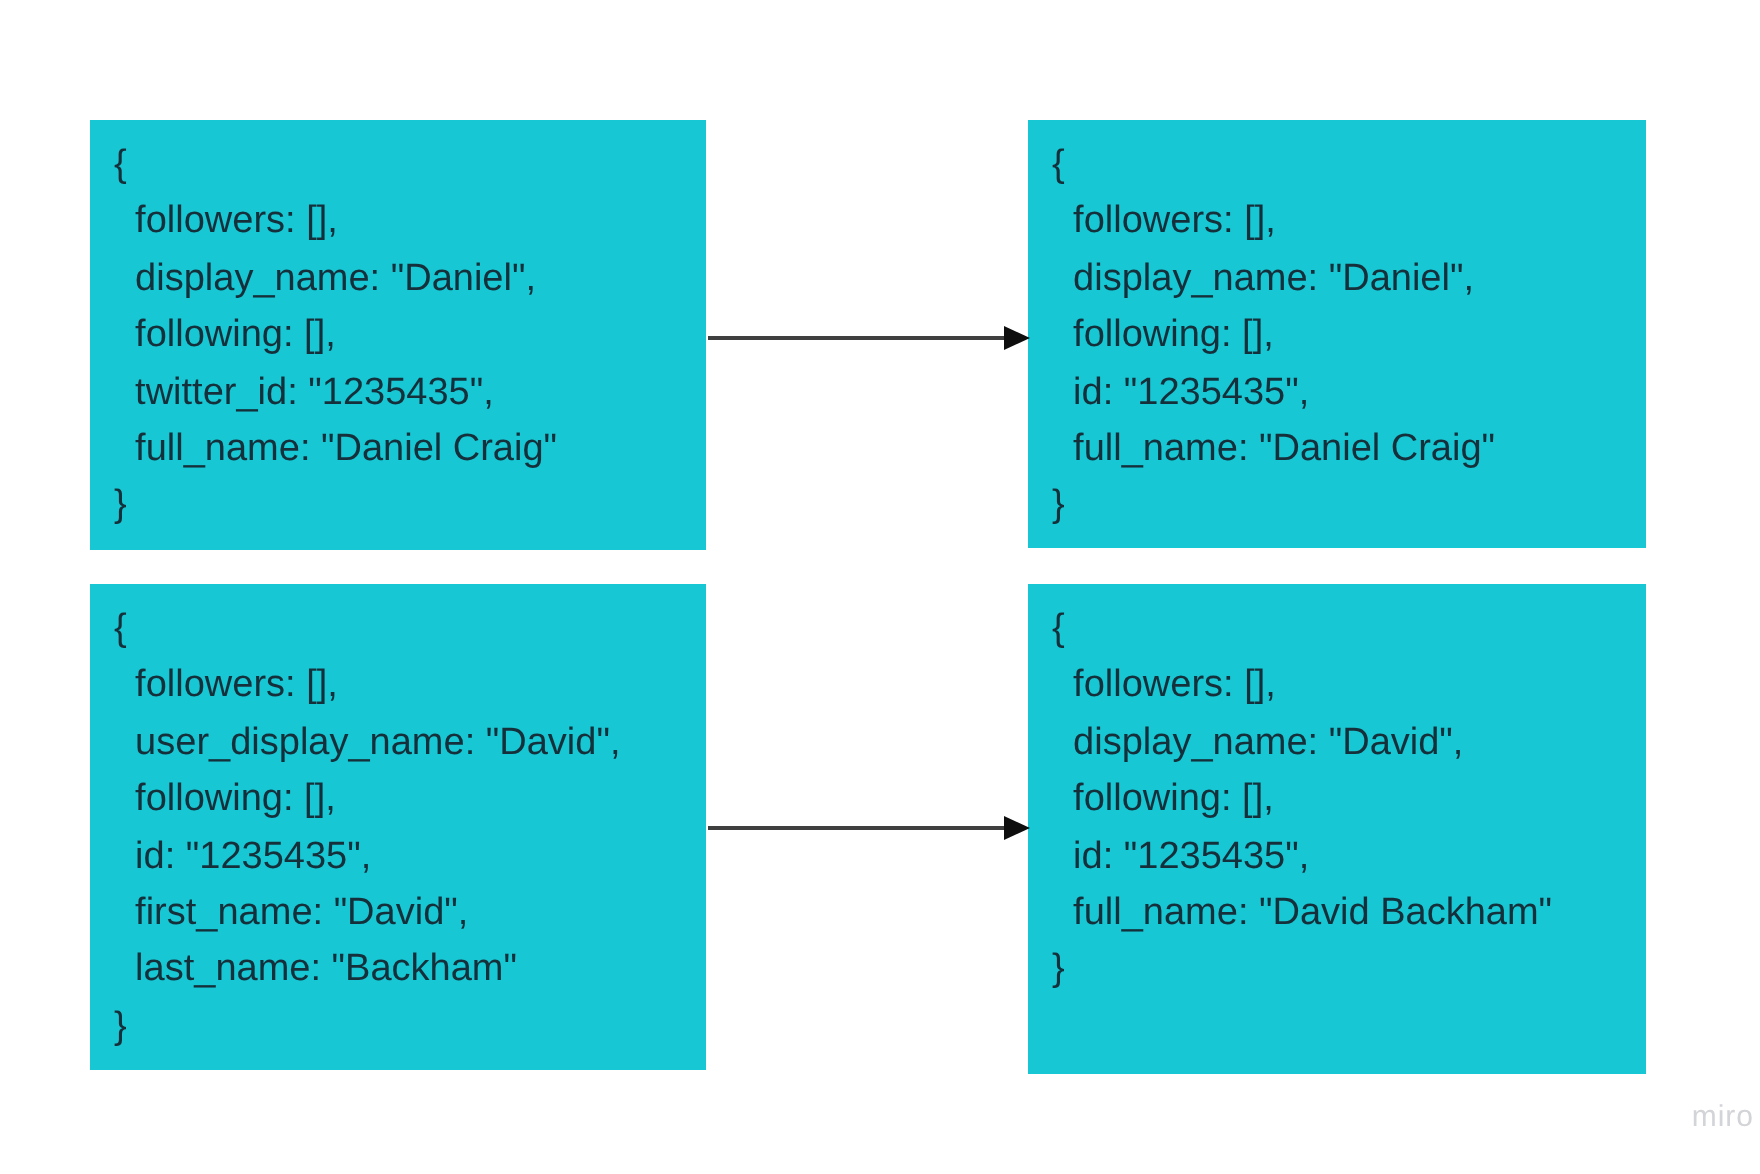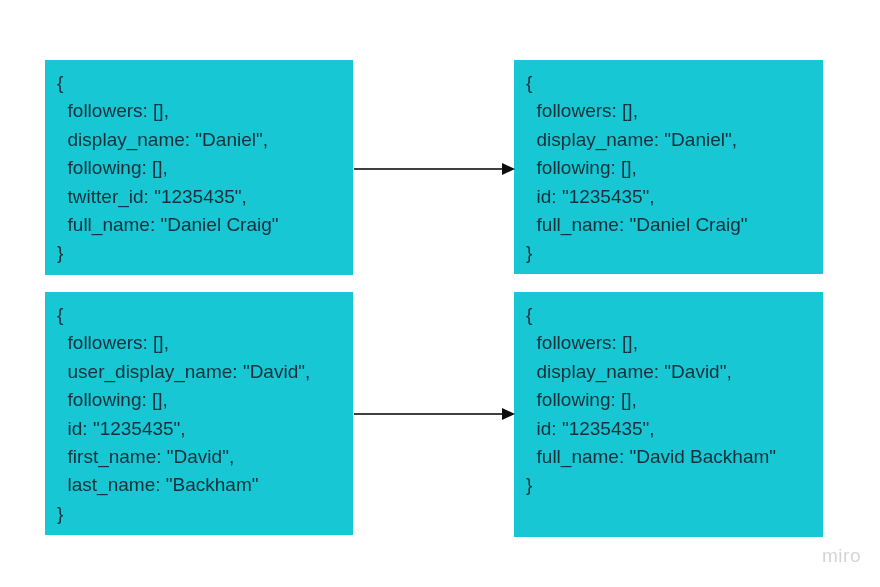--- a/index.html
+++ b/index.html
@@ -46,24 +46,24 @@
     width: 0;
     height: 0;
     border-left: 13px solid var(--arrow-head);
     border-top: 6px solid transparent;
     border-bottom: 6px solid transparent;
   }
   .arrow.top    { left: 354px; top: 168px; width: 148px; }
   .arrow.bottom { left: 354px; top: 413px; width: 148px; }
   .watermark {
     position: absolute;
-    right: 19px;
+    right: 3px;
     bottom: 20px;
     color: var(--watermark-text);
-    font-size: 19px;
+    font-size: 15px;
     letter-spacing: 0.5px;
     font-family: "Liberation Sans", sans-serif;
   }
 </style>
 </head>
 <body>
 
 <div class="canvas">
 
   <div class="code-box tl">

